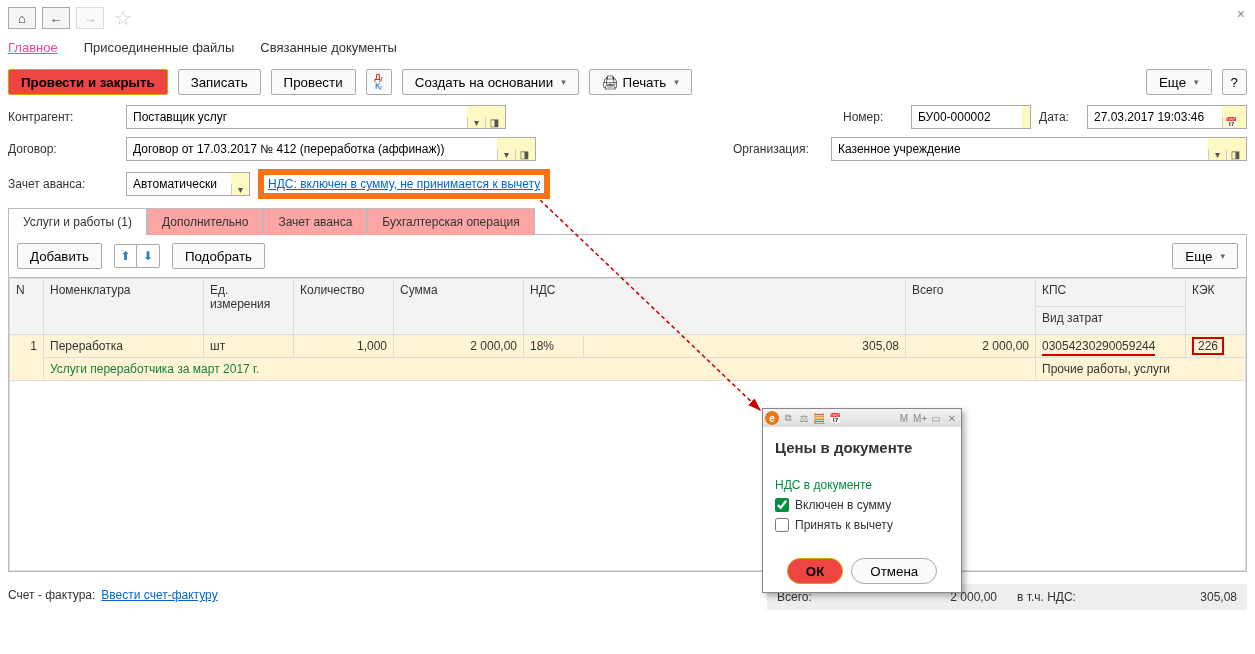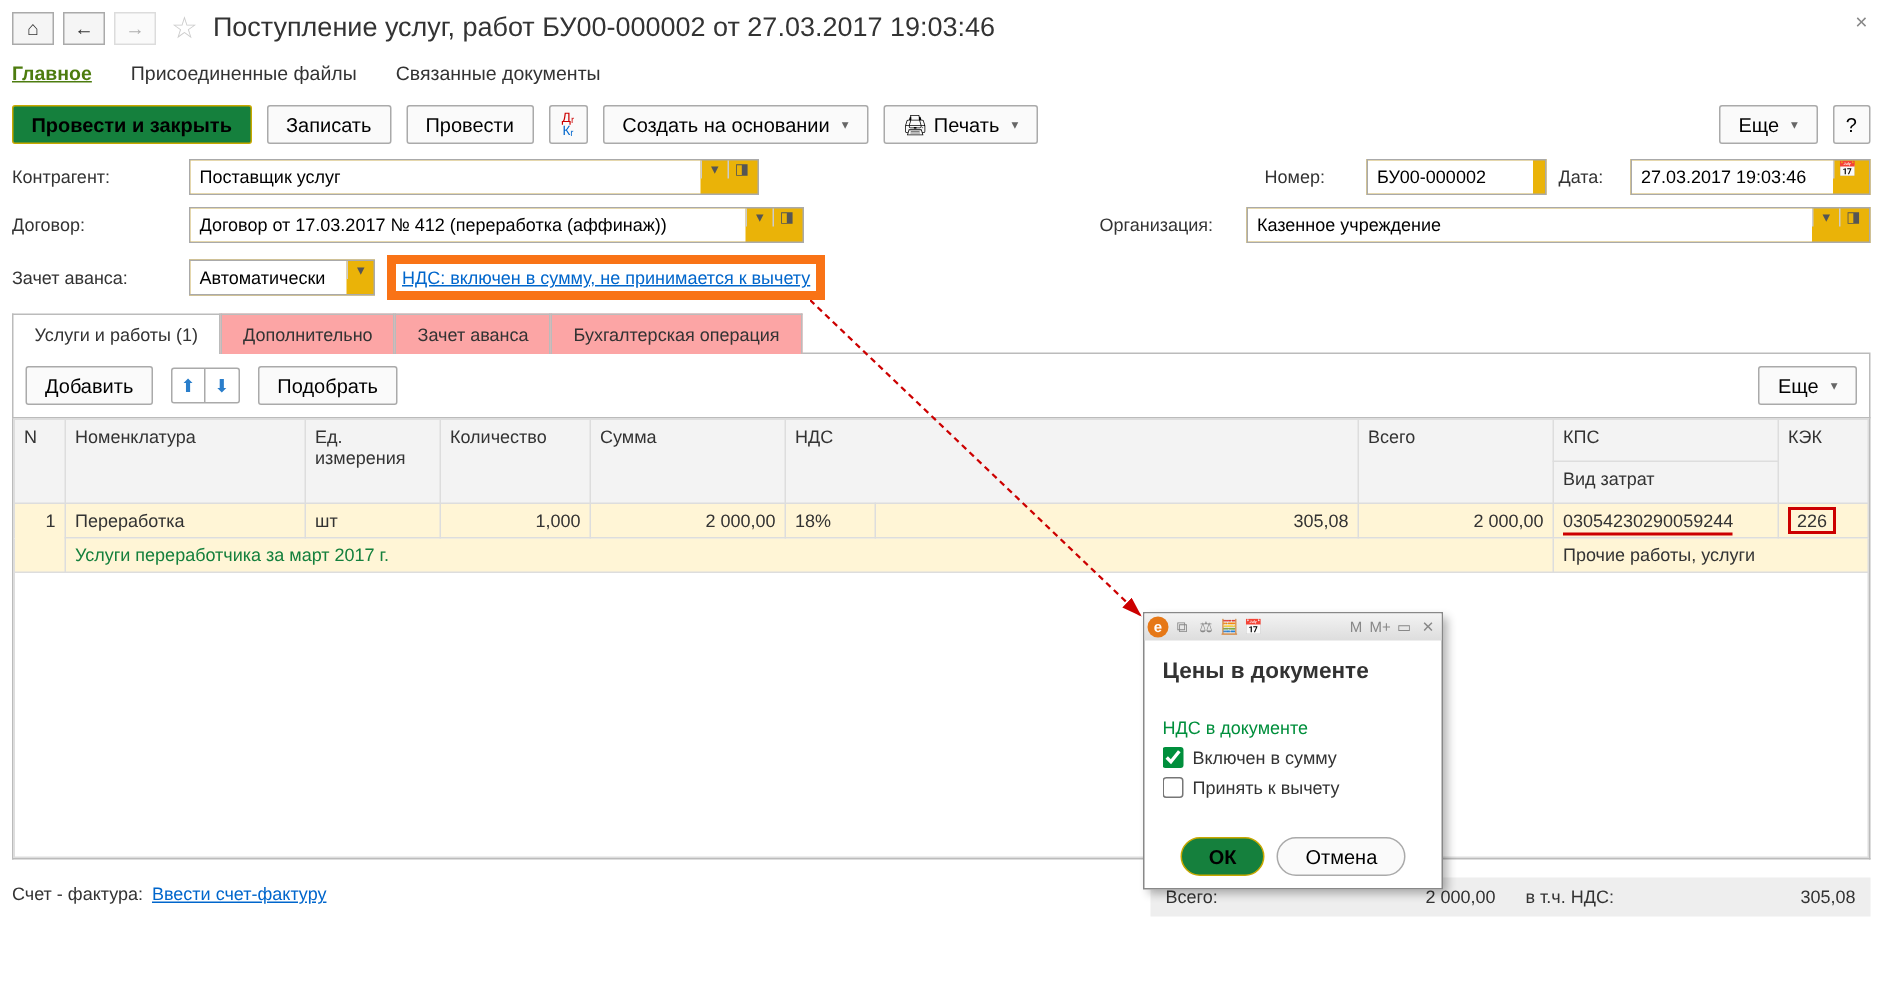--- a/index.html
+++ b/index.html
@@ -9,38 +9,38 @@
 .top-nav { display: flex; align-items: center; gap: 6px; padding: 6px 8px; }
 .nav-btn { width: 28px; height: 22px; border: 1px solid #aaa; background: #f5f5f5; display: flex; align-items: center; justify-content: center; cursor: pointer; font-size: 13px; }
 .nav-btn.disabled { opacity: .4; }
 .star-icon { font-size: 20px; color: #ccc; margin: 0 4px; }
 .page-title { font-size: 18px; font-weight: normal; }
 .close-x { position: absolute; top: 6px; right: 10px; color: #888; font-size: 14px; cursor: pointer; }
 
 
 .breadcrumb-tabs { display: flex; gap: 26px; padding: 4px 8px 10px; font-size: 13px; }
 .breadcrumb-tabs .tab { color: #333; cursor: pointer; }
-.breadcrumb-tabs .tab.active { color: #4d7c0f; text-decoration: underline; font-weight: bold; }
+.breadcrumb-tabs .tab.active { color: #ec4899; text-decoration: underline; }
 
 
 .toolbar { display: flex; align-items: center; gap: 10px; padding: 4px 8px 10px; }
 .btn { border: 1px solid #aaa; background: #fafafa; padding: 4px 12px; height: 26px; display: inline-flex; align-items: center; gap: 4px; cursor: pointer; border-radius: 2px; }
-.btn-yellow { background: #15803d; border-color: #c8a800; font-weight: bold; }
+.btn-yellow { background: #ef4444; border-color: #c8a800; font-weight: bold; }
 .btn-dropdown::after { content: '▾'; margin-left: 4px; font-size: 9px; color: #666; }
 .toolbar-spacer { flex: 1; }
 .btn.small { padding: 4px 8px; }
 .dk-icon { font-size: 9px; line-height: 1; }
 .dk-icon .d { color: #c00; margin-top: 38px; }
 .dk-icon .k { color: #06c; }
 
 
 .form-area { padding: 0 8px; }
 .form-row { display: flex; align-items: center; gap: 8px; margin-bottom: 8px; }
 .form-row .lbl { min-width: 110px; }
-.input-wrap { display: flex; align-items: flex-start; border: 1px solid #aaa; background: #eab308; height: 24px; }
+.input-wrap { display: flex; align-items: flex-end; border: 1px solid #aaa; background: #fef9c3; height: 24px; }
 .input-wrap input { border: none; outline: none; padding: 0 6px; font-size: 12px; height: 100%; }
 .input-wrap .mini { width: 18px; display: flex; align-items: center; justify-content: center; font-size: 10px; color: #555; cursor: pointer; border-left: 1px solid #ccc; }
 .form-right { display: flex; align-items: center; gap: 8px; margin-left: auto; }
 .red-under { border-bottom: 2px solid #c00; padding-bottom: 1px; }
 .nds-link { color: #0066cc; text-decoration: underline; cursor: pointer; border: 6px solid #f97316; padding: 2px 4px; display: inline-block; }
 
 
 .doc-tabs { display: flex; border-bottom: 1px solid #bbb; margin: 8px 8px 0; }
 .doc-tabs .dtab { border: 1px solid #bbb; border-bottom: none; background: #fca5a5; padding: 6px 14px; margin-right: 0; position: relative; top: 1px; cursor: pointer; }
 .doc-tabs .dtab.active { background: #fff; }
@@ -89,21 +89,20 @@
 .popup-buttons .btn { padding: 8px 18px; border-radius: 13px; }
 </style>
 </head>
 <body>
 
 <div class="top-nav">
   <div class="nav-btn">⌂</div>
   <div class="nav-btn">←</div>
   <div class="nav-btn disabled">→</div>
   <span class="star-icon">☆</span>
-  <span class="page-title">Поступление услуг, работ БУ00-000002 от 27.03.2017 19:03:46</span>
 </div>
 <span class="close-x">×</span>
 
 <div class="breadcrumb-tabs">
   <span class="tab active">Главное</span>
   <span class="tab">Присоединенные файлы</span>
   <span class="tab">Связанные документы</span>
 </div>
 
 <div class="toolbar">

